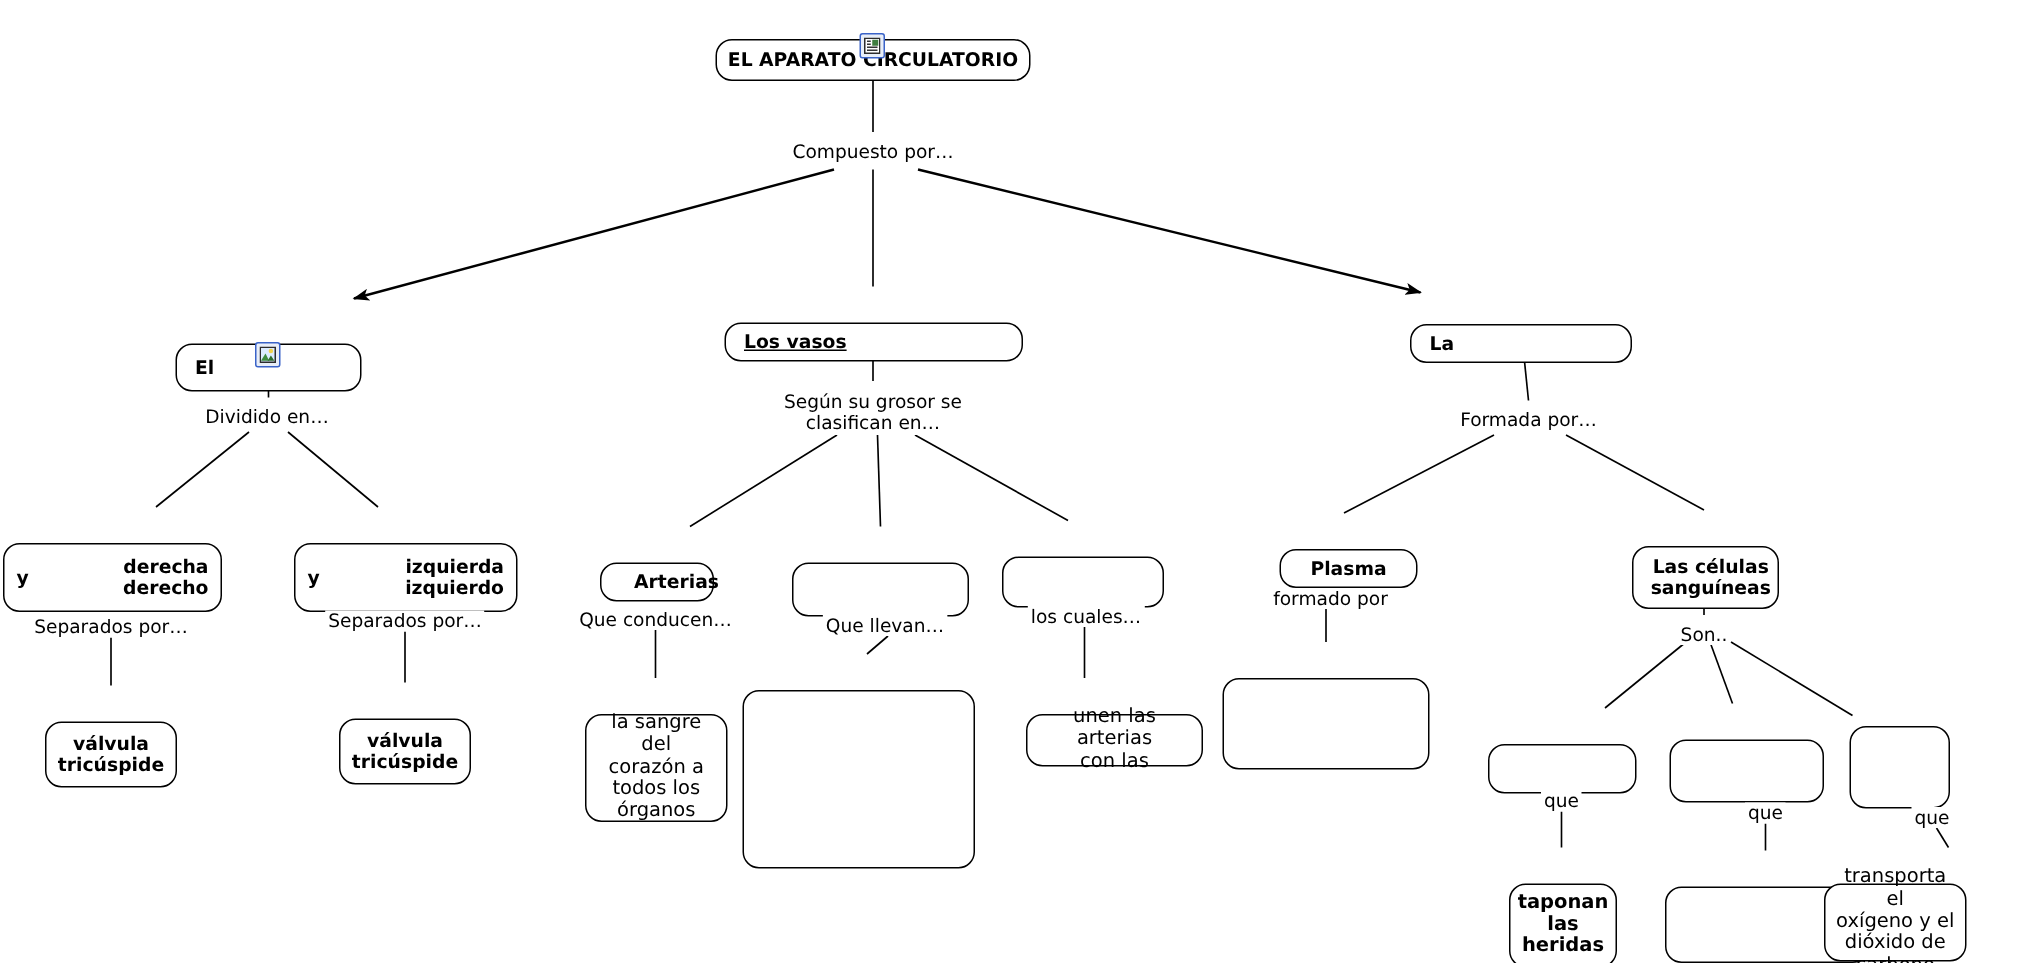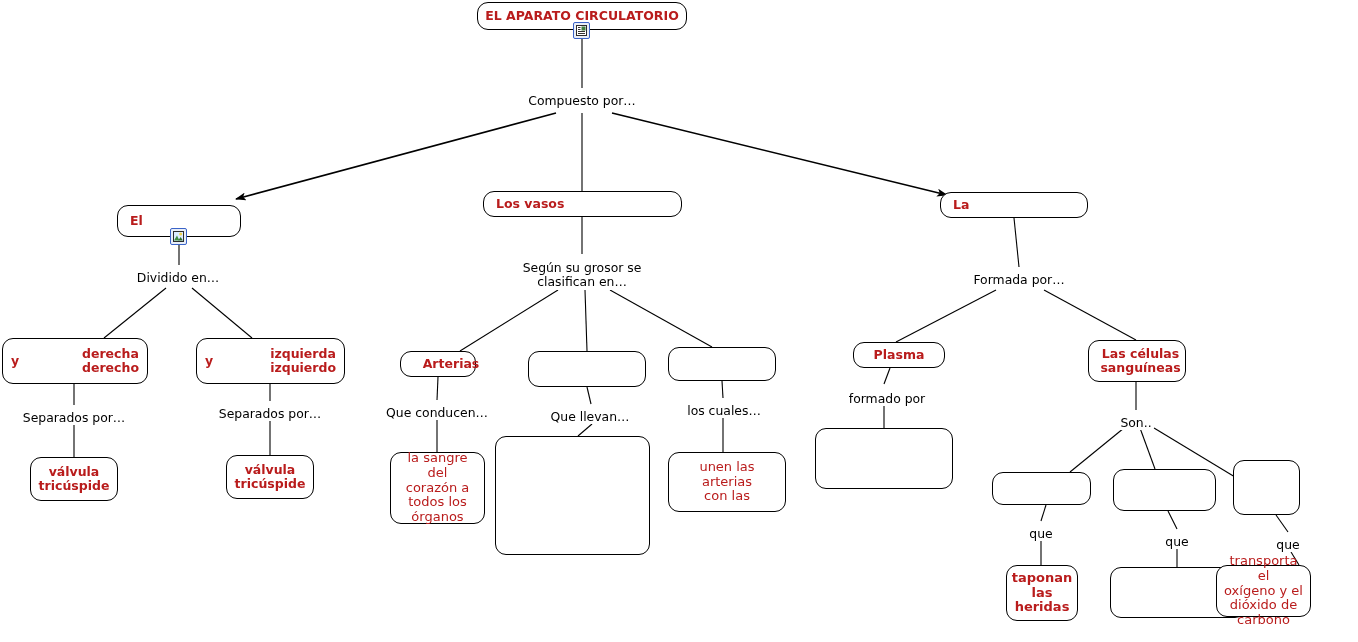--- a/index.html
+++ b/index.html
@@ -28,24 +28,25 @@
   .node {
     position: absolute;
     box-sizing: border-box;
     border: 1.4px solid #000000;
     background: #ffffff;
     border-radius: 11px;
     display: flex;
     align-items: center;
     justify-content: center;
     text-align: center;
-    color: #b91c1c;
+    color: #000000;
     line-height: 1.13;
     padding: 2px 5px;
     white-space: pre-line;
+    margin-top: 24px;
   }
   .node.bold {
     font-weight: bold;
     font-size: 12.5px;
   }
   .node.plain {
     font-weight: normal;
     font-size: 13px;
   }
   .node.split {
@@ -54,21 +55,21 @@
     padding: 2px 8px;
   }
   .node .lead {
     font-weight: bold;
     font-size: 12.5px;
     text-align: left;
   }
   .node .tail {
     font-weight: bold;
     font-size: 12.5px;
-    text-align: left;
+    text-align: right;
   }
   .link-label {
     position: absolute;
     font-size: 12.4px;
     color: #000000;
     text-align: center;
     line-height: 1.15;
     background: #ffffff;
     white-space: pre-line;
     transform: translateX(-50%);
@@ -135,39 +136,39 @@
         <path d="M 1168 511 L 1177 529" fill="none" stroke="#000000" stroke-width="1.1"></path>
         <path d="M 1177 549 L 1177 567" fill="none" stroke="#000000" stroke-width="1.1"></path>
         <path d="M 1276 515 L 1288 532" fill="none" stroke="#000000" stroke-width="1.1"></path>
         <path d="M 1291 552 L 1299 565" fill="none" stroke="#000000" stroke-width="1.1"></path>
       </g>
   </svg>
 
   <div id="node-layer">
       <div class="node bold" style="left: 477px; top: 2px; width: 210px; height: 28px;"><span>EL APARATO CIRCULATORIO</span></div>
       <div class="node bold" style="left: 117px; top: 205px; width: 124px; height: 32px; justify-content: flex-start; padding-left: 12px; text-align: left;"><span>El</span></div>
-      <div class="node bold" style="left: 483px; top: 191px; width: 199px; height: 26px; justify-content: flex-start; padding-left: 12px; text-align: left;"><span>Los vasos</span></div>
+      <div class="node bold" style="left: 483px; top: 191px; width: 199px; height: 26px; justify-content: flex-start; padding-left: 12px; text-align: left; text-decoration: underline;"><span>Los vasos</span></div>
       <div class="node bold" style="left: 940px; top: 192px; width: 148px; height: 26px; justify-content: flex-start; padding-left: 12px; text-align: left;"><span>La</span></div>
       <div class="node split" style="left: 2px; top: 338px; width: 146px; height: 46px;"><span class="lead">y</span><span class="tail">derecha
 derecho</span></div>
       <div class="node split" style="left: 196px; top: 338px; width: 149px; height: 46px;"><span class="lead">y</span><span class="tail">izquierda
 izquierdo</span></div>
       <div class="node bold" style="left: 30px; top: 457px; width: 88px; height: 44px;"><span>válvula
 tricúspide</span></div>
       <div class="node bold" style="left: 226px; top: 455px; width: 88px; height: 44px;"><span>válvula
 tricúspide</span></div>
       <div class="node bold" style="left: 400px; top: 351px; width: 76px; height: 26px; padding-left: 31px;"><span>Arterias</span></div>
       <div class="node plain" style="left: 528px; top: 351px; width: 118px; height: 36px;"><span></span></div>
       <div class="node plain" style="left: 668px; top: 347px; width: 108px; height: 34px;"><span></span></div>
       <div class="node plain" style="left: 390px; top: 452px; width: 95px; height: 72px;"><span>la sangre del
 corazón a
 todos los
 órganos</span></div>
       <div class="node plain" style="left: 495px; top: 436px; width: 155px; height: 119px;"><span></span></div>
-      <div class="node plain" style="left: 668px; top: 452px; width: 118px; height: 60px;"><span>unen las arterias
+      <div class="node plain" style="left: 684px; top: 452px; width: 118px; height: 35px;"><span>unen las arterias
 con las</span></div>
       <div class="node bold" style="left: 853px; top: 342px; width: 92px; height: 26px;"><span>Plasma</span></div>
       <div class="node bold" style="left: 1088px; top: 340px; width: 98px; height: 42px; padding-left: 12px;"><span>Las células
 sanguíneas</span></div>
       <div class="node plain" style="left: 815px; top: 428px; width: 138px; height: 61px;"><span></span></div>
       <div class="node plain" style="left: 992px; top: 472px; width: 99px; height: 33px;"><span></span></div>
       <div class="node plain" style="left: 1113px; top: 469px; width: 103px; height: 42px;"><span></span></div>
       <div class="node plain" style="left: 1233px; top: 460px; width: 67px; height: 55px;"><span></span></div>
       <div class="node plain" style="left: 1006px; top: 565px; width: 72px; height: 56px; font-weight: bold;"><span>taponan
 las

